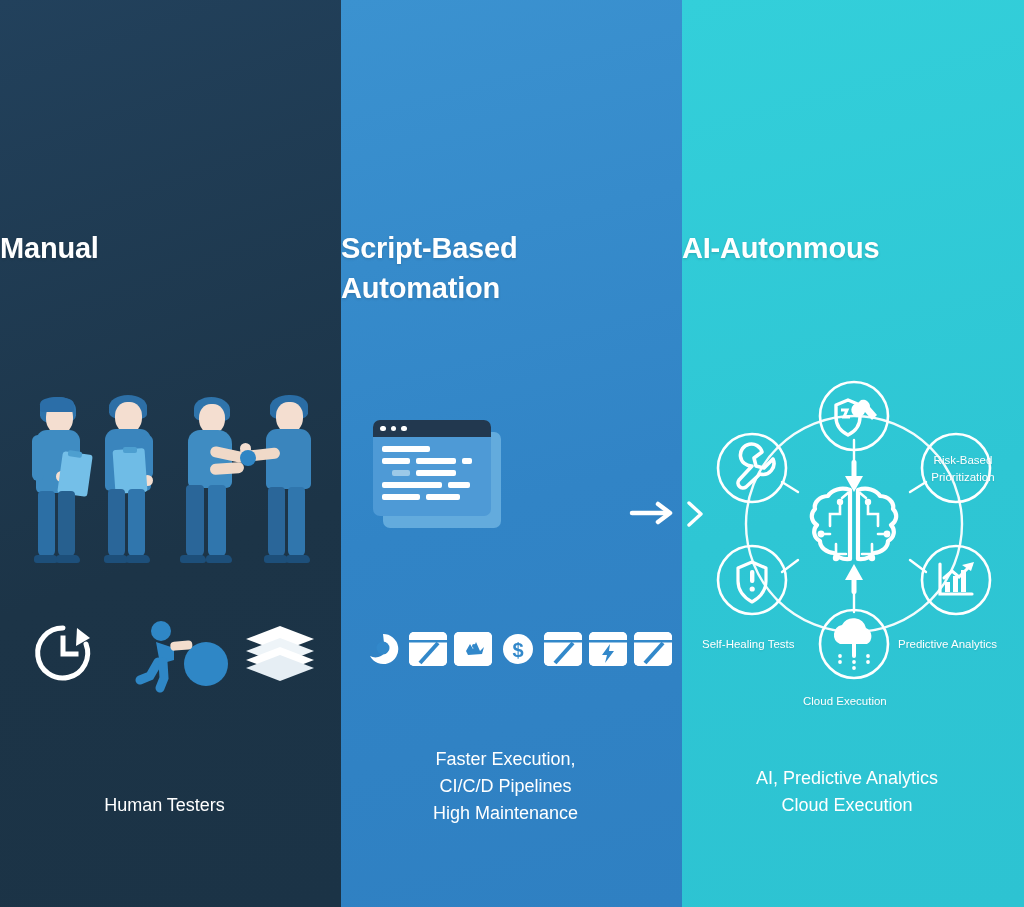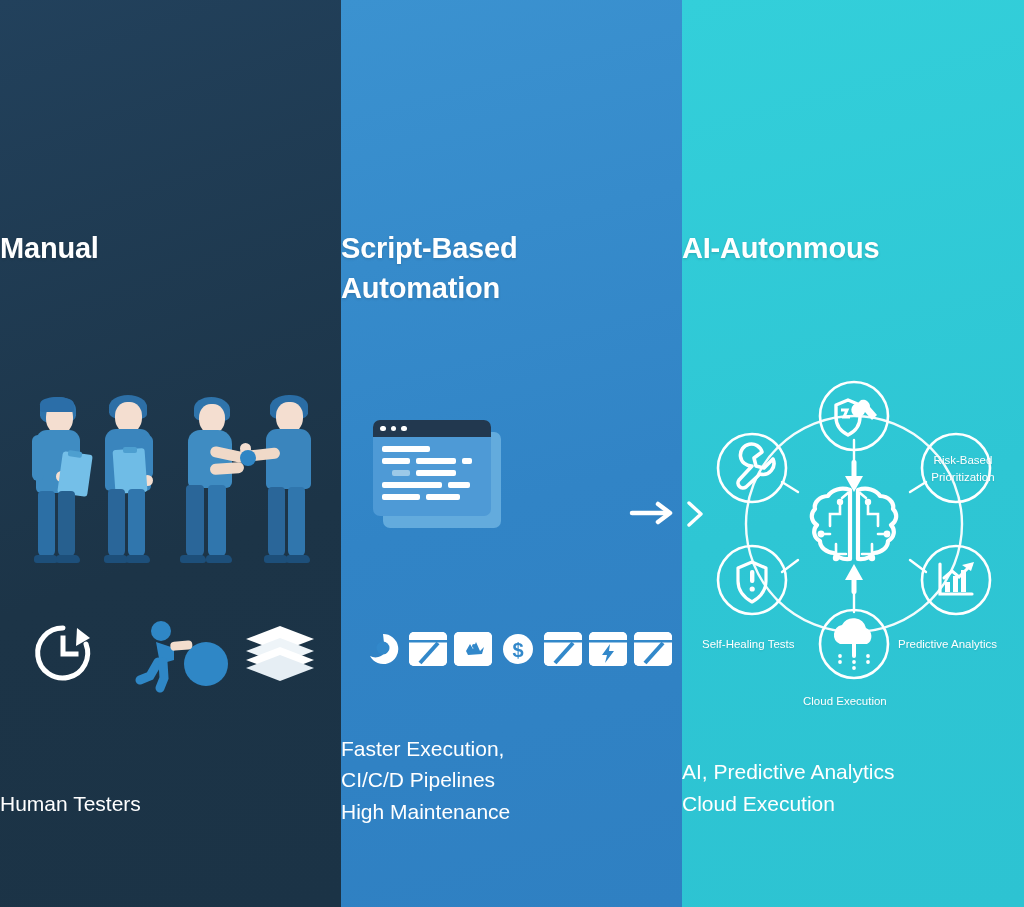--- a/index.html
+++ b/index.html
@@ -19,22 +19,22 @@
     position:absolute; left:0; right:0; top:228px;
     text-align:left; color:#ffffff;
     font-size:29px; font-weight:bold; line-height:1.38;
     letter-spacing:-0.2px;
     text-shadow:0 1px 3px rgba(0,0,0,0.16);
   }
   .panel-3 .title { top:228px; }
 
   .caption {
     position:absolute; left:0; right:12px; bottom:88px;
-    text-align:left; color:#ffffff;
-    font-size:21px; line-height:1.5;
+    text-align:center; color:#ffffff;
+    font-size:18px; line-height:1.5;
   }
   .panel-2 .caption { bottom:80px; }
   .panel-3 .caption { bottom:88px; }
 
   
   .people { position:absolute; top:392px; left:22px; width:300px; height:175px; }
   .person { position:absolute; bottom:0; }
   .p-head { position:absolute; border-radius:50%; background:#f4ded0; }
   .p-hair { position:absolute; border-radius:48% 48% 30% 30%; background:#2b6ea8; }
   .p-torso { position:absolute; border-radius:11px 11px 5px 5px; }

